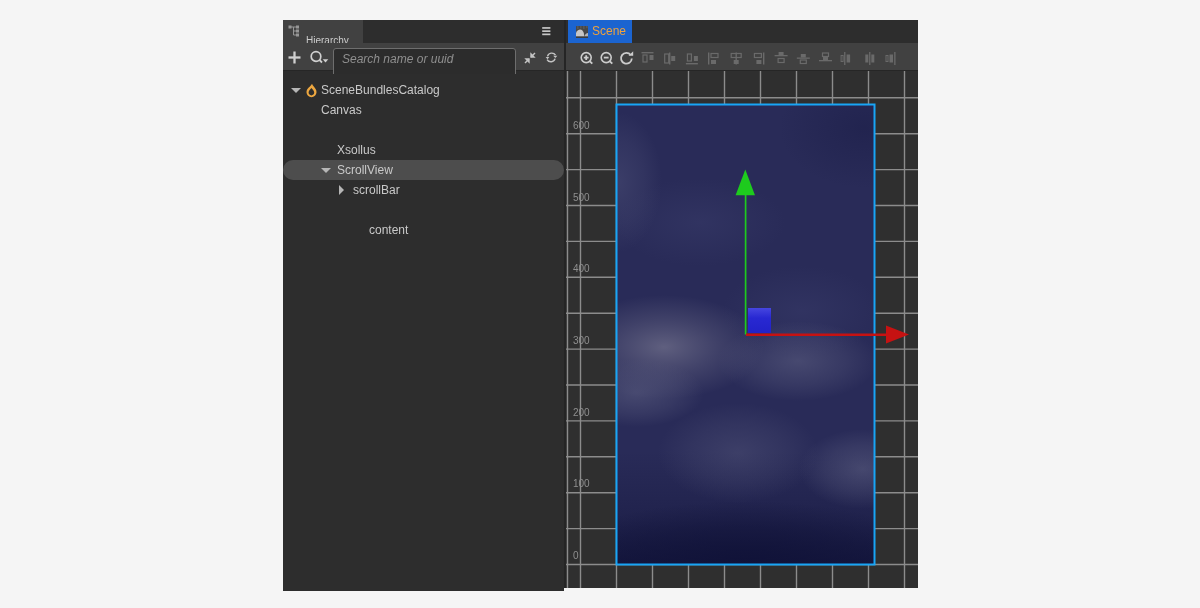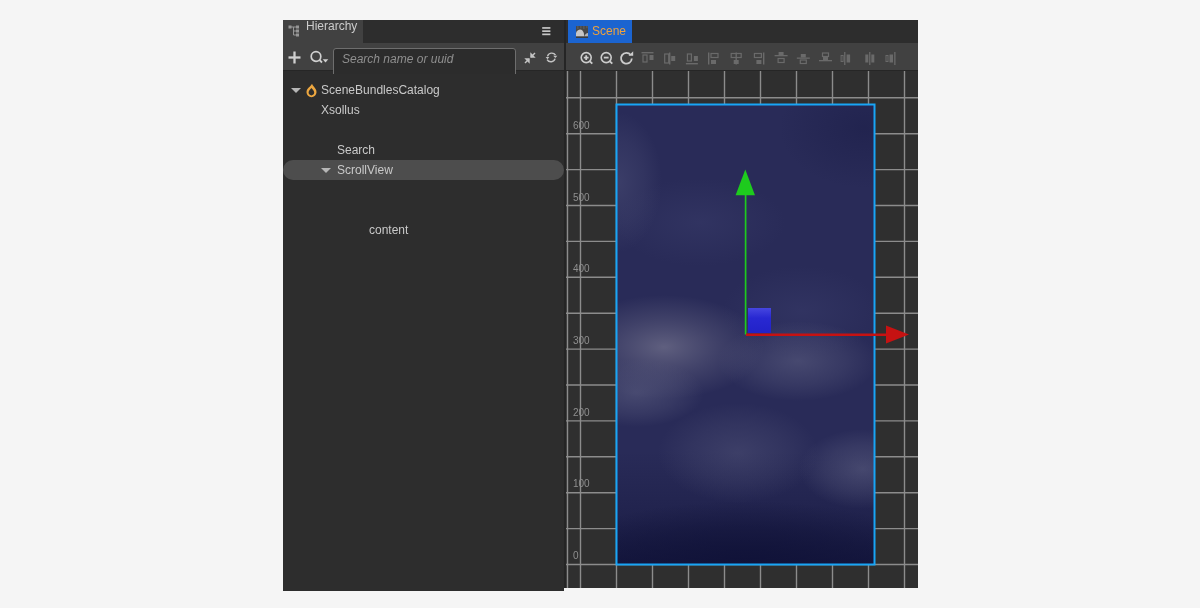--- a/index.html
+++ b/index.html
@@ -2,21 +2,21 @@
 <html><head>
 <meta charset="utf-8">
 <style>
 * { margin:0; padding:0; box-sizing:border-box; }
 html,body { width:1200px; height:608px; background:#f5f5f5; font-family:"Liberation Sans", sans-serif; overflow:hidden; }
 #app { position:absolute; left:283px; top:20px; width:635px; height:568px; background:#2d2d2d; }
 
 #hier { position:absolute; left:0; top:0; width:281px; height:568px; }
 .tabbar { position:absolute; left:0; top:0; width:100%; height:23px; background:#2d2d2d; }
 #hier .tab { position:absolute; left:0; top:0; width:80px; height:23px; background:#414141; }
-#hier .tab .ttl { position:absolute; left:23px; top:0; font-size:12px; color:#cccccc; line-height:13px; }
+#hier .tab .ttl { position:absolute; left:23px; top:14px; font-size:10px; color:#cccccc; line-height:13px; }
 .toolbar { position:absolute; left:0; top:23px; width:100%; height:28px; background:#414141; border-bottom:1px solid #262626; }
 #tree { position:absolute; left:0; top:54px; width:100%; height:517px; background:#2d2d2d; }
 .row { position:absolute; left:0; width:100%; height:20px; }
 .row.sel { background:#4d4d4d;border-radius:10px; }
 .lbl { position:absolute; top:3px; font-size:12px; color:#c9c9c9; line-height:14px; white-space:pre; }
 .arr-d { position:absolute; top:8px; width:0; height:0; border-left:5.2px solid transparent; border-right:5.2px solid transparent; border-top:5.2px solid #b6b6b6; }
 .arr-r { position:absolute; top:5px; width:0; height:0; border-top:5px solid transparent; border-bottom:5px solid transparent; border-left:5.2px solid #b6b6b6; }
 
 #search { position:absolute; left:50px; top:5px; width:183px; height:29px; background:#2c2c2c; border:1px solid #6e6e6e; border-radius:3px; }
 #search .ph { position:absolute; left:8px; top:3px; font-style:italic; font-size:12px; color:#8f8f8f; }
@@ -95,28 +95,32 @@
     </div>
     <div id="tree">
       <div class="row" style="top:6px">
         <div class="arr-d" style="left:8px"></div>
         <svg class="icon" style="left:22px;top:3px" width="13" height="15" viewBox="0 0 13 15">
           <path d="M7 0.8 C5.6 3.6 1.5 5.4 1.5 9 C1.5 12 4 14.2 6.5 14.2 C9 14.2 11.5 12 11.5 9 C11.5 6.6 10 5.1 8.8 3.5 C8.1 2.6 7.3 1.8 7 0.8 Z M6.4 5 C7.4 6.6 9.2 7.5 9.2 9.6 C9.2 11.3 7.9 12.4 6.4 12.4 C4.9 12.4 3.6 11.3 3.6 9.6 C3.6 7.5 5.4 6.6 6.4 5 Z" fill="#eda740" fill-rule="evenodd"></path>
         </svg>
         <div class="lbl" style="left:38px">SceneBundlesCatalog</div>
       </div>
       <div class="row" style="top:26px">
-          <div class="lbl" style="left:38px">Xsollus</div>
+          <div class="lbl" style="left:38px">Canvas</div>
         </div>
       <div class="row" style="top:66px">
-          <div class="lbl" style="left:54px">Search</div>
+          <div class="lbl" style="left:54px">Xsollus</div>
         </div>
       <div class="row sel" style="top:86px">
           <div class="arr-d" style="left:38px"></div>
           <div class="lbl" style="left:54px">ScrollView</div>
+        </div>
+      <div class="row" style="top:106px">
+          <div class="arr-r" style="left:56px"></div>
+          <div class="lbl" style="left:70px">scrollBar</div>
         </div>
       <div class="row" style="top:146px">
           <div class="lbl" style="left:86px">content</div>
         </div>
     </div>
   </div>
   <div id="split"></div>
   <div id="scene">
     <div class="tabbar">
       <div class="tab">

